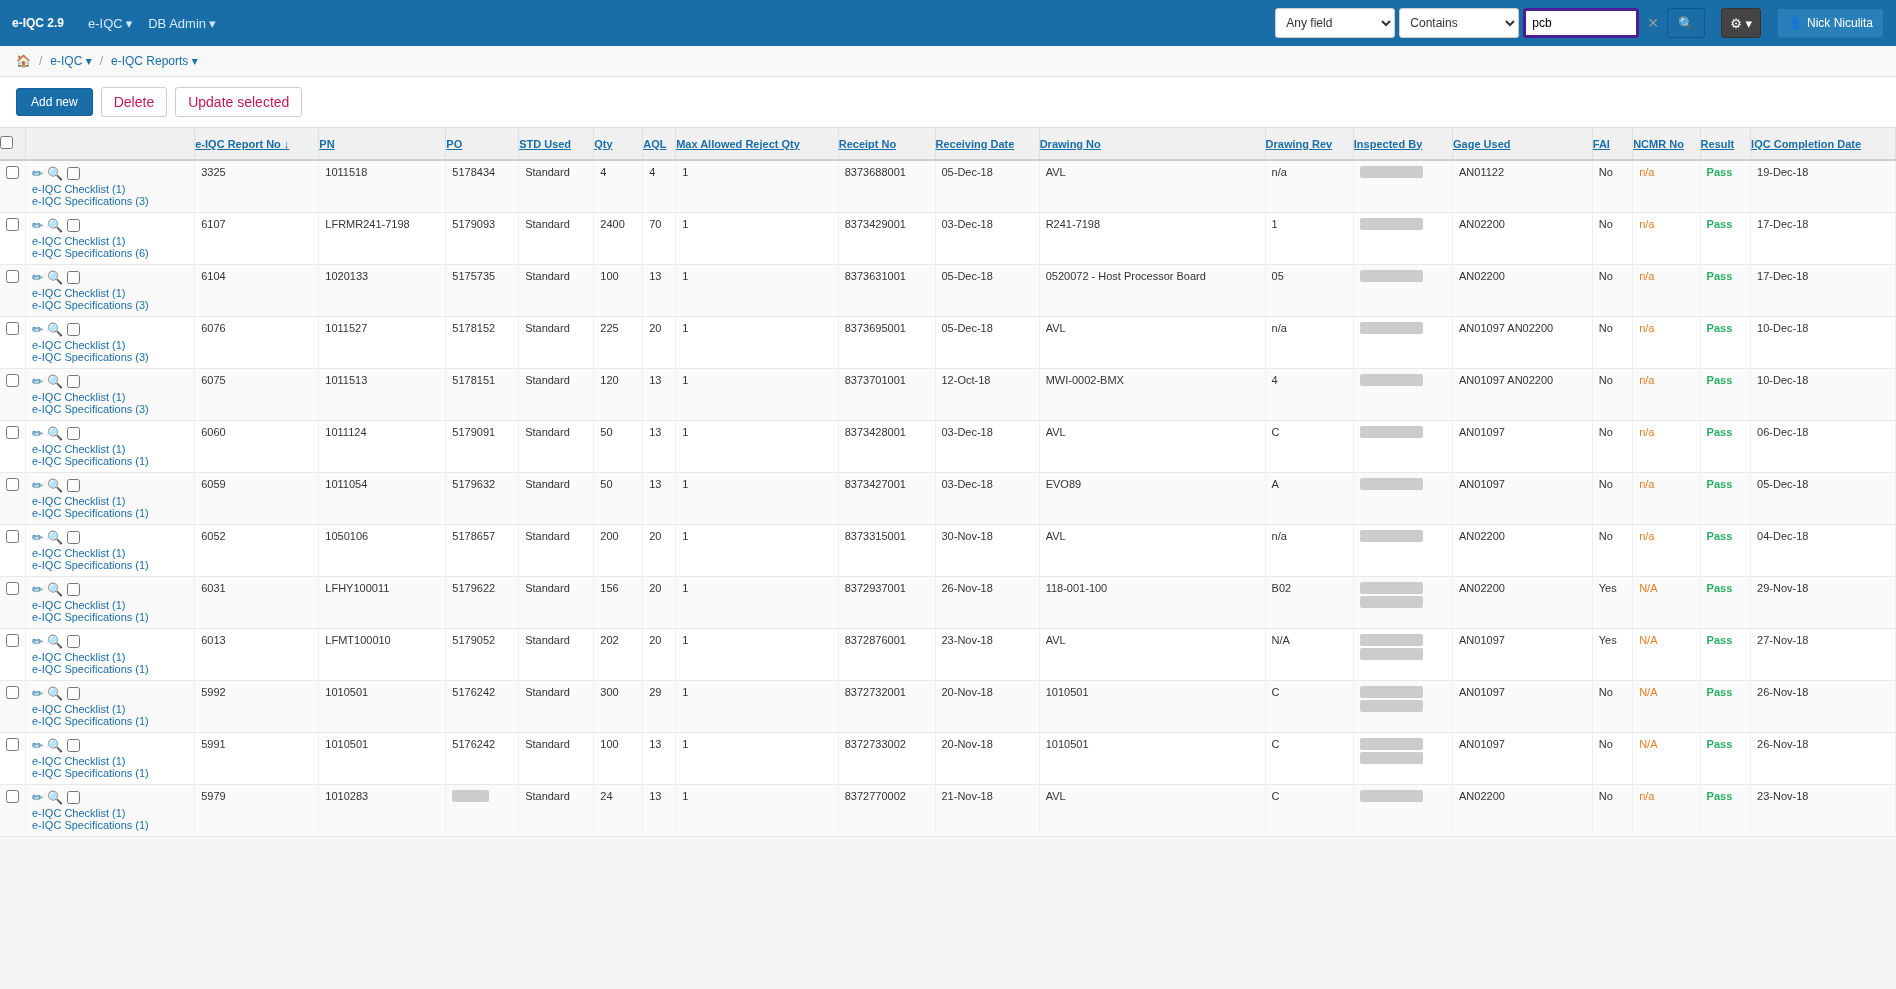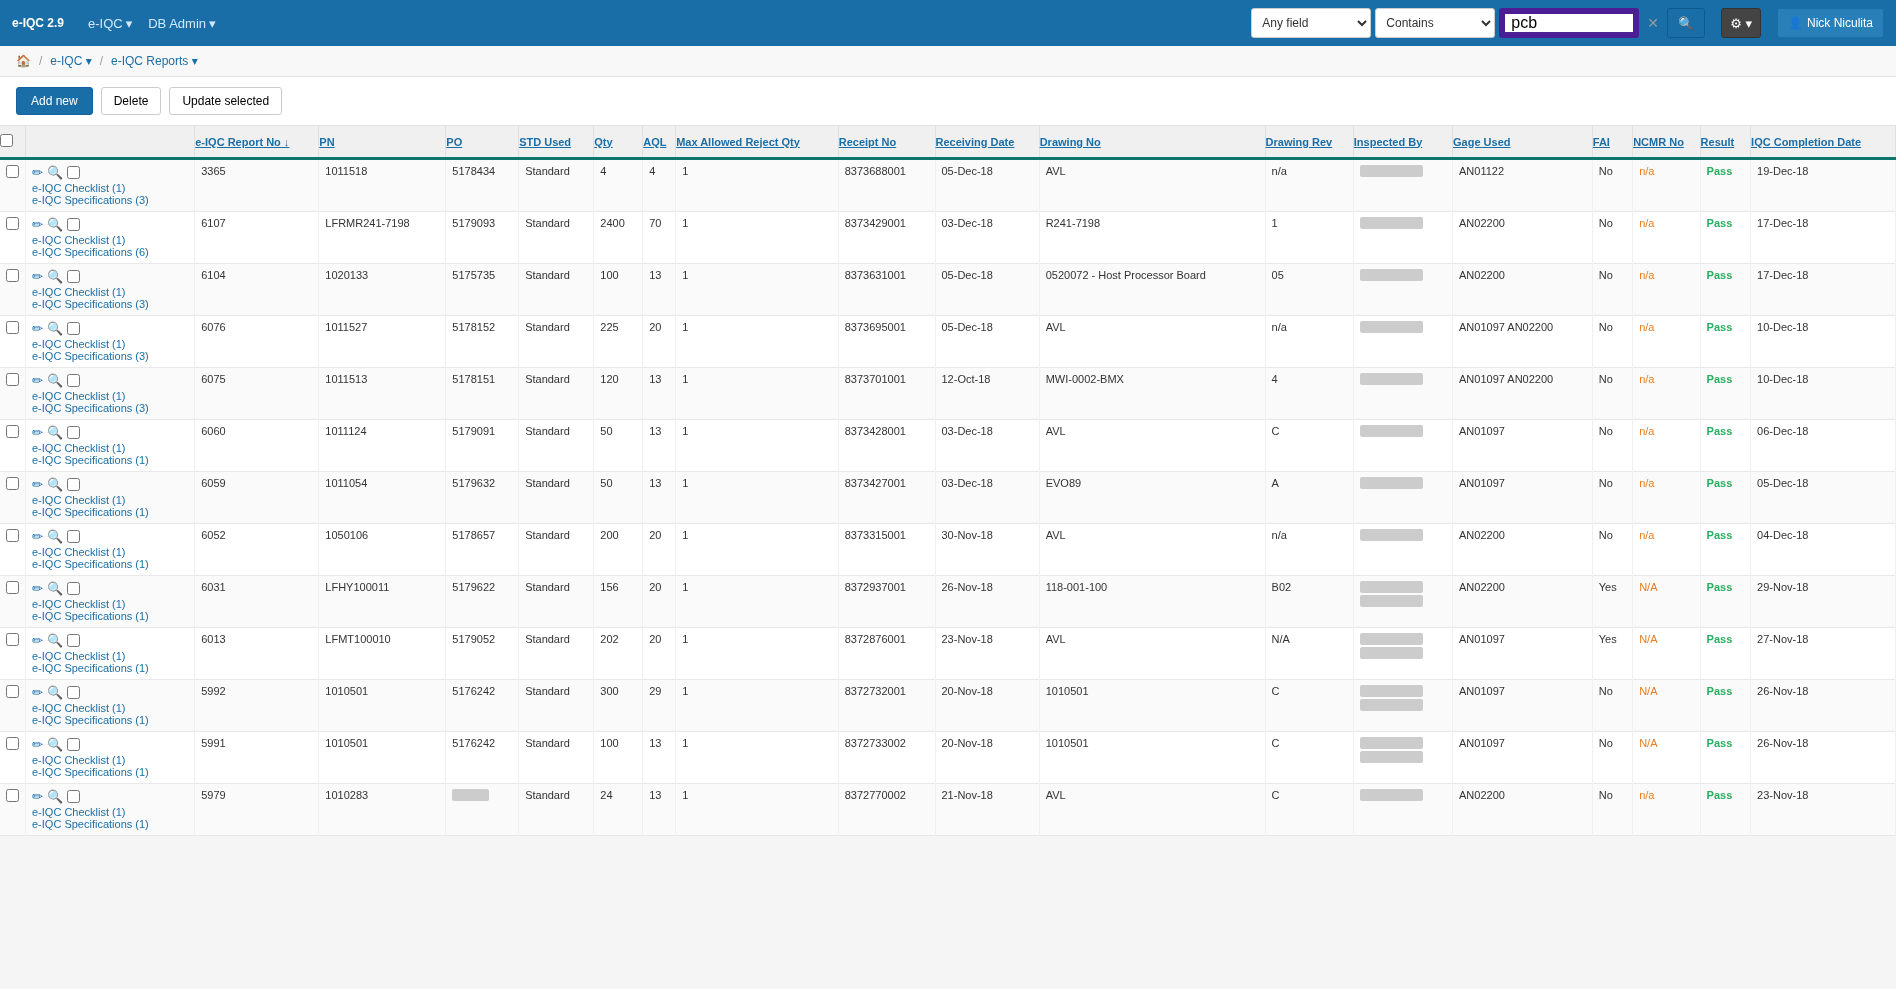--- a/index.html
+++ b/index.html
@@ -41,24 +41,24 @@
       border: 1px solid #ccc;
       border-radius: 3px;
       font-size: 12px;
       background: white;
       color: #333;
       min-width: 120px;
     }
     .search-input {
       height: 30px;
       padding: 0 6px;
-      border: 6px solid #4c1d95;
-      border-radius: 3px;
-      font-size: 16px;
-      width: 140px;
+      border: 3px solid #4c1d95;
+      border-radius: 3px;
+      font-size: 12px;
+      width: 116px;
     }
     .search-clear-btn {
       background: none;
       border: none;
       color: #999;
       cursor: pointer;
       font-size: 14px;
       padding: 0 4px;
     }
     .search-btn {
@@ -124,26 +124,26 @@
       background: #1a6ea8;
       color: white;
       border: 1px solid #1560a0;
       padding: 6px 14px;
       border-radius: 3px;
       cursor: pointer;
       font-size: 12px;
     }
     .btn-default {
       background: white;
-      color: #000000;
+      color: #be185d;
       border: 1px solid #ccc;
       padding: 6px 12px;
       border-radius: 3px;
       cursor: pointer;
-      font-size: 12px;
+      font-size: 14px;
     }
     .toolbar-spacer { flex: 1; }
     .display-info {
       font-size: 12px;
       color: #555;
       display: flex;
       align-items: center;
       gap: 8px;
     }
     .page-size-select {
@@ -180,21 +180,21 @@
       background: #f0f0f0;
       border-bottom: 2px solid #ccc;
     }
     thead th {
       padding: 8px 0;
       text-align: left;
       white-space: nowrap;
       font-weight: bold;
       color: #333;
       border-right: 1px solid #e0e0e0;
-      border-bottom: 3px solid #0f766e;
+      border-bottom: 1px solid #0f766e;
     }
     thead th.sortable {
       color: #1a6ea8;
       text-decoration: underline;
       cursor: pointer;
     }
     tbody tr {
       border-bottom: 1px solid #e8e8e8;
     }
     tbody tr:nth-child(odd) { background: #fafafa; }
@@ -305,21 +305,21 @@
       <div class="row-actions">
         <span class="action-icon" title="Edit">✏</span>
         <span class="action-icon" title="View">🔍</span>
         <input type="checkbox" style="">
       </div>
       <div style="margin-top:2px;">
         <a class="link-blue">e-IQC Checklist (1)</a><br>
         <a class="link-blue">e-IQC Specifications (3)</a>
       </div>
     </td>
-    <td><span>3365</span></td>
+    <td><span>3325</span></td>
     <td><span>1011518</span></td>
     <td><span>5178434</span></td>
     <td><span>Standard</span></td>
     <td><span>4</span></td>
     <td><span>4</span></td>
     <td><span>1</span></td>
     <td><span>8373688001</span></td>
     <td><span>05-Dec-18</span></td>
     <td><span>AVL</span></td>
     <td><span>n/a</span></td>

